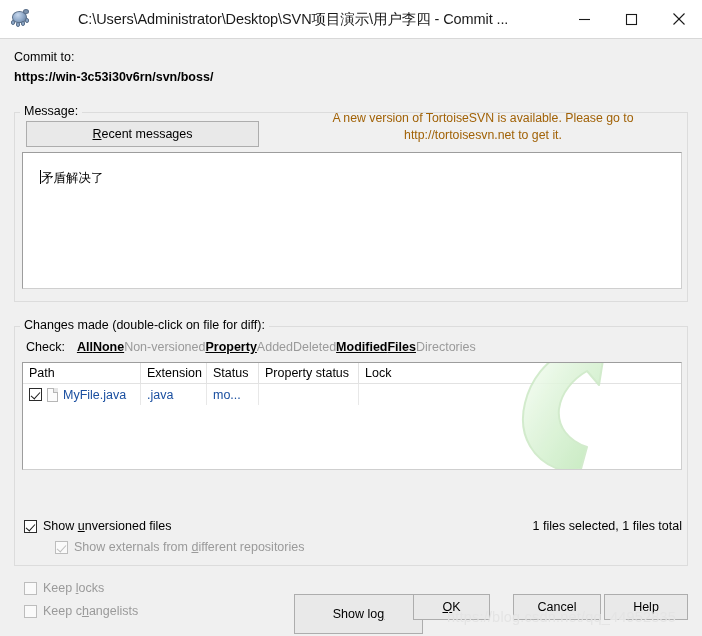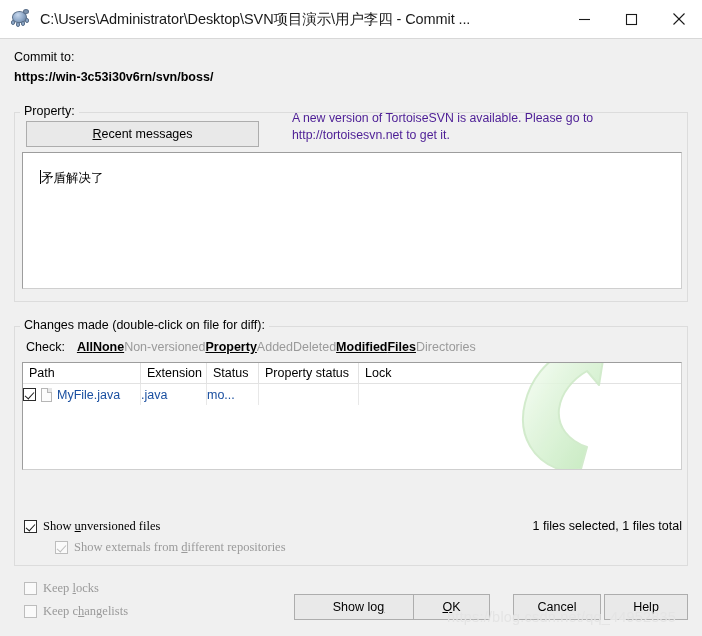--- a/index.html
+++ b/index.html
@@ -27,20 +27,21 @@
 
   
   .titlebar {
     position: absolute;
     left: 0; top: 0;
     width: 702px; height: 38px;
     background: #ffffff;
     border-bottom: 1px solid #d8d8d8;
     display: flex;
     align-items: center;
+    gap: 38px;
   }
   .title-icon {
     width: 26px; height: 22px;
     margin-left: 8px;
     position: relative;
     flex: 0 0 auto;
   }
   .turtle-shell {
     position: absolute;
     left: 4px; top: 3px;
@@ -149,24 +150,25 @@
 
   #recent-messages-button {
     position: absolute;
     left: 26px; top: 121px;
     width: 233px; height: 26px;
   }
 
   
   .update-notice {
     position: absolute;
-    left: 292px; top: 110px;
+    left: 302px; top: 110px;
     width: 362px;
+    text-align: center;
     font-size: 12.3px;
-    color: #4c1d95;
+    color: #a16207;
     line-height: 17px;
   }
 
   
   #message-input {
     position: absolute;
     left: 22px; top: 152px;
     width: 660px; height: 137px;
     background: #ffffff;
     border: 1px solid #9d9d9d;
@@ -257,20 +259,21 @@
   .list-row {
     display: flex;
     height: 21px;
     font-size: 12.5px;
     position: relative;
     z-index: 2;
   }
   .list-row .cell {
     display: flex;
     align-items: center;
+    padding-left: 6px;
     border-right: 1px solid #e8e8e8;
     box-sizing: border-box;
     overflow: hidden;
     white-space: nowrap;
     color: #1a4fa0;
   }
   .col-path { width: 118px; }
   .col-ext  { width: 66px; }
   .col-status { width: 52px; }
   .col-prop { width: 100px; }
@@ -322,21 +325,20 @@
     pointer-events: none;
   }
 
   
   .cbrow {
     position: absolute;
     display: flex;
     align-items: center;
     font-size: 12.5px;
     white-space: nowrap;
-    font-family: Liberation Serif, serif;
   }
   .cbox {
     width: 13px; height: 13px;
     border: 1px solid #2b2b2b;
     background: #fff;
     box-sizing: border-box;
     position: relative;
     flex: 0 0 auto;
     margin-right: 6px;
   }
@@ -360,21 +362,21 @@
 
   .files-status {
     position: absolute;
     right: 20px; top: 519px;
     font-size: 12.5px;
     color: #000;
     margin-left: 29px;
   }
 
   
-  #show-log-button { position: absolute; left: 294px; top: 594px; width: 129px; height: 26px; }
+  #show-log-button { position: absolute; left: 294px; top: 594px; width: 129px; height: 40px; }
   #ok-button       { position: absolute; left: 413px; top: 594px; width: 77px;  height: 26px; }
   #cancel-button   { position: absolute; left: 513px; top: 594px; width: 88px;  height: 26px; }
   #help-button     { position: absolute; left: 604px; top: 594px; width: 84px;  height: 26px; }
 
   .blog-watermark {
     position: absolute;
     left: 447px; top: 609px;
     font-size: 14.5px;
     color: #e4e4e4;
     letter-spacing: 0.2px;
@@ -417,21 +419,21 @@
             <line x1="12.5" y1="1.5" x2="1.5" y2="12.5" stroke="#1a1a1a" stroke-width="1.1"></line>
           </svg>
       </div>
     </div>
   </div>
 
   <div class="commit-to-label">Commit to:</div>
   <div class="commit-to-url">https://win-3c53i30v6rn/svn/boss/</div>
 
   <div class="groupbox" id="msg-group"></div>
-  <div class="group-title" id="msg-title">Property:</div>
+  <div class="group-title" id="msg-title">Message:</div>
 
   <div class="btn" id="recent-messages-button">
     <span><span class="accel">R</span>ecent messages</span>
   </div>
 
   <div class="update-notice">
     <div>A new version of TortoiseSVN is available. Please go to</div>
     <div>http://tortoisesvn.net to get it.</div>
   </div>
 

